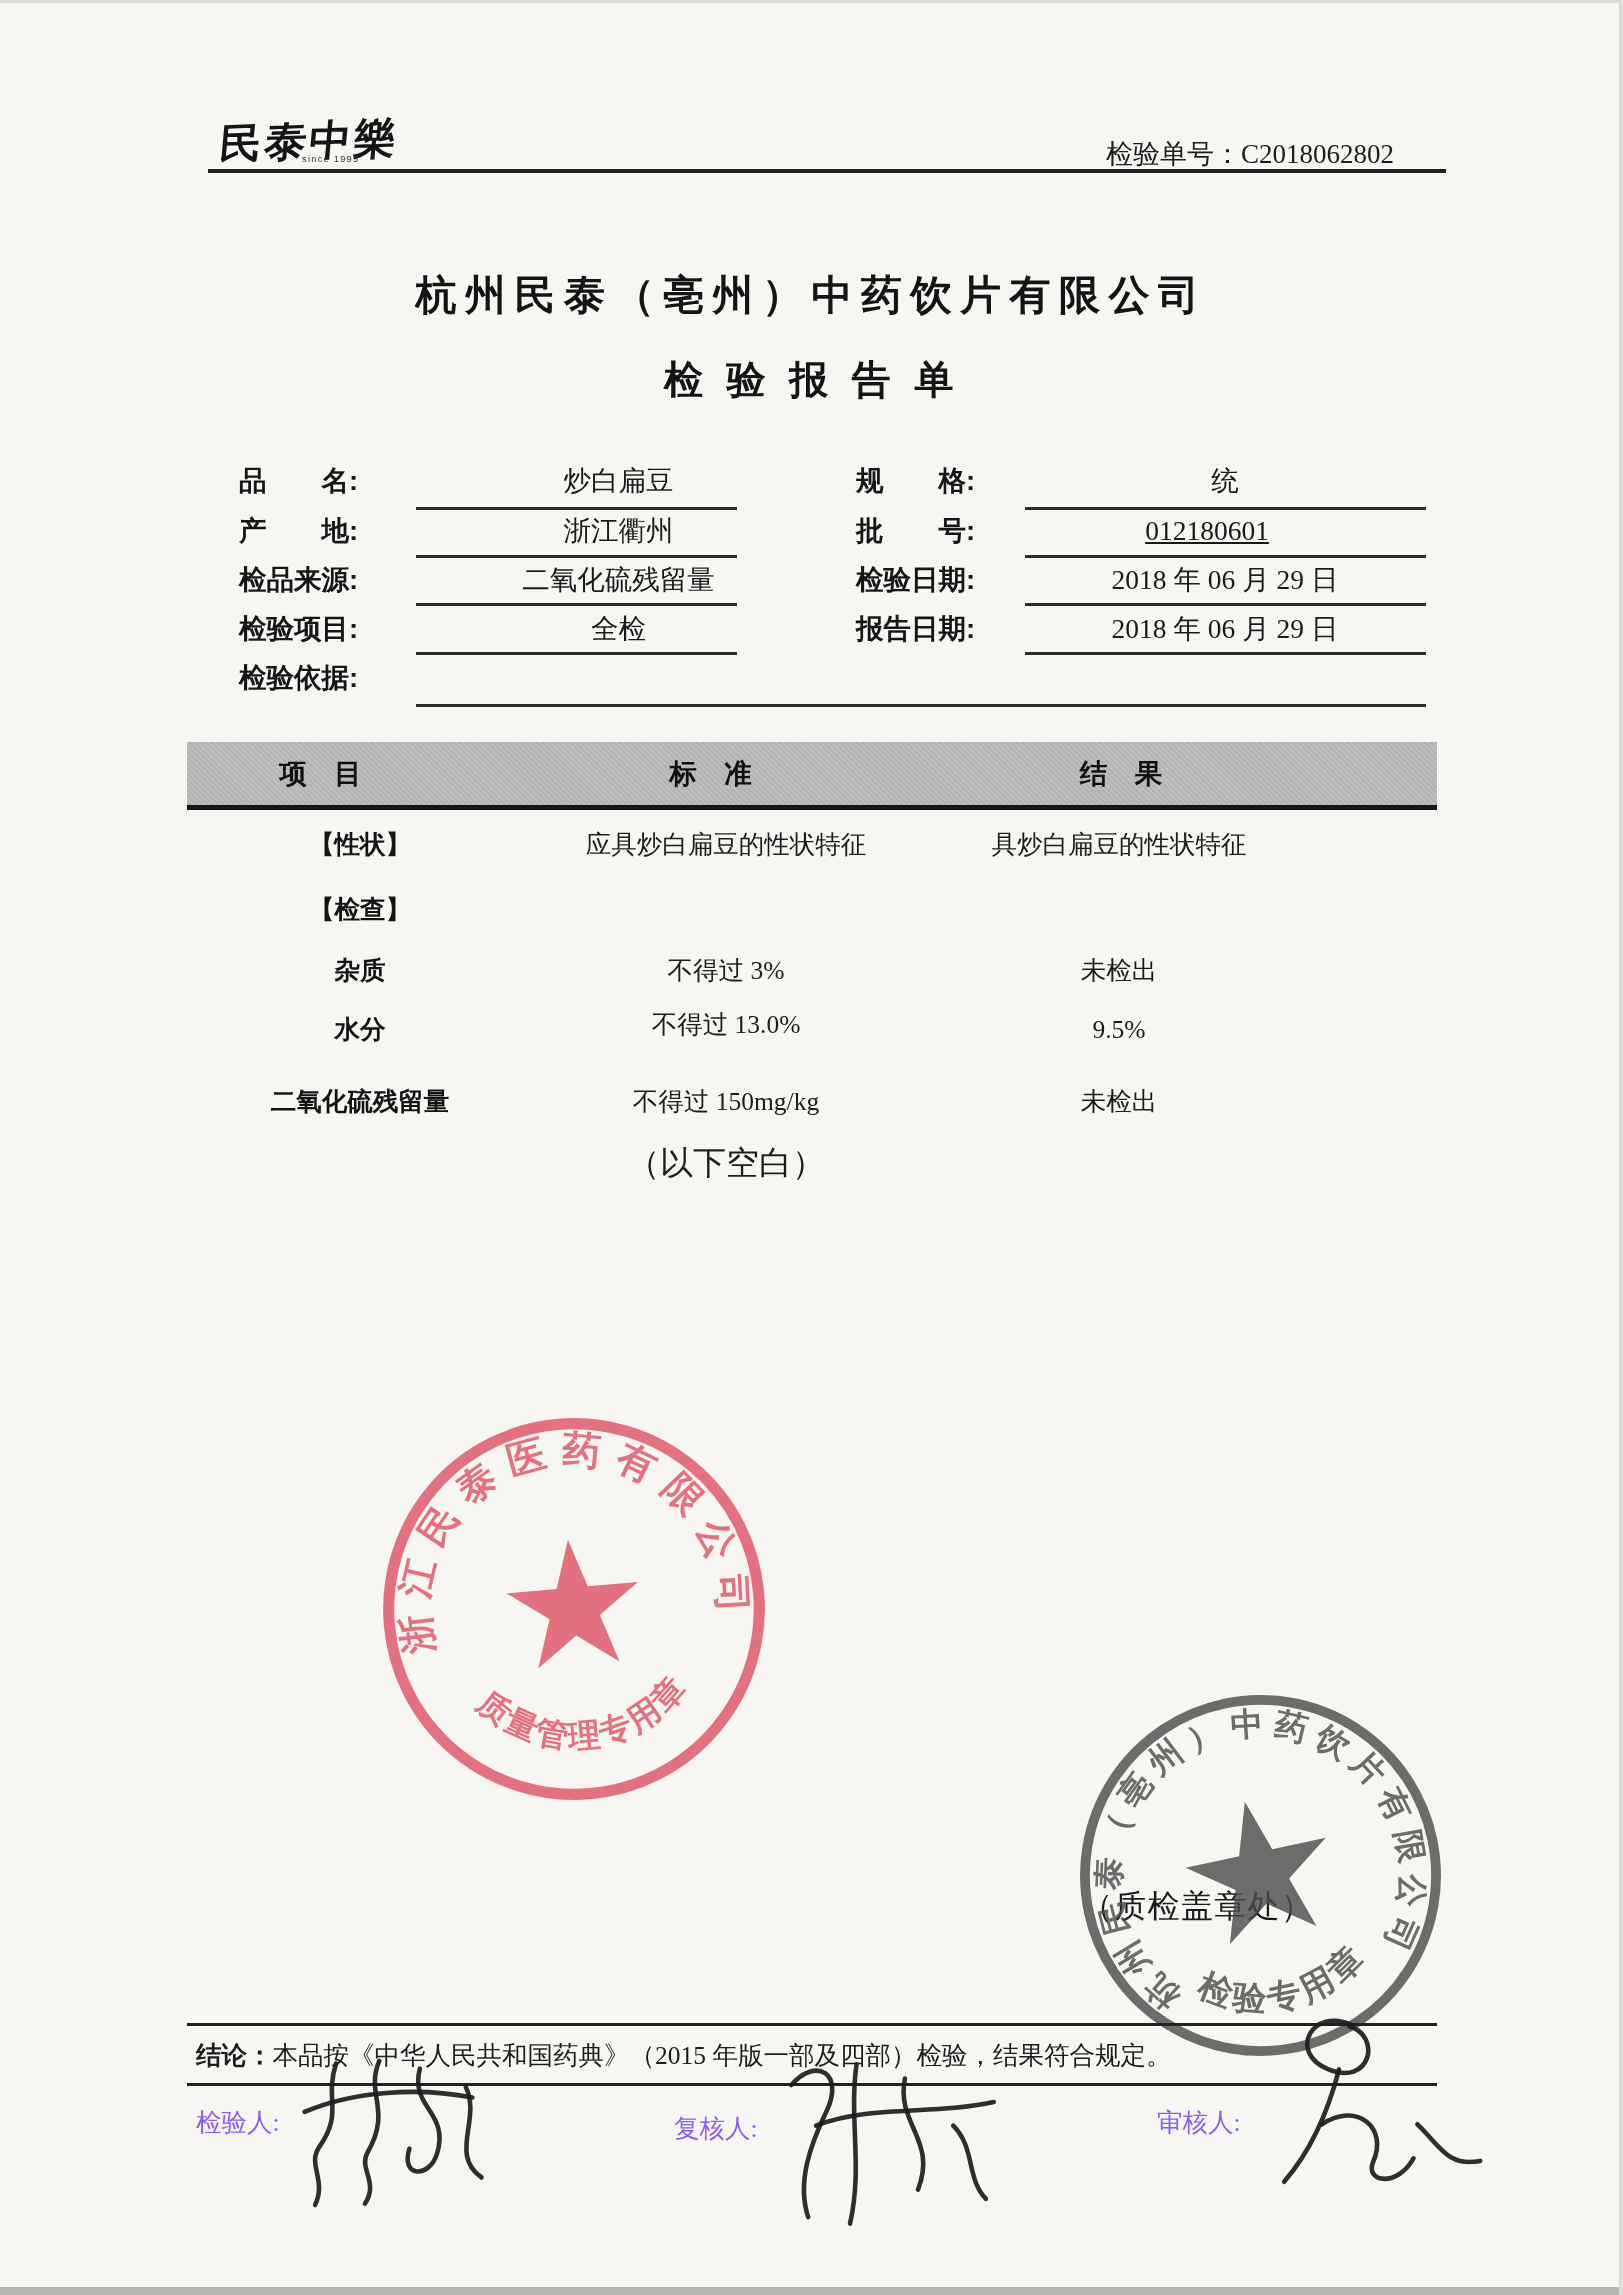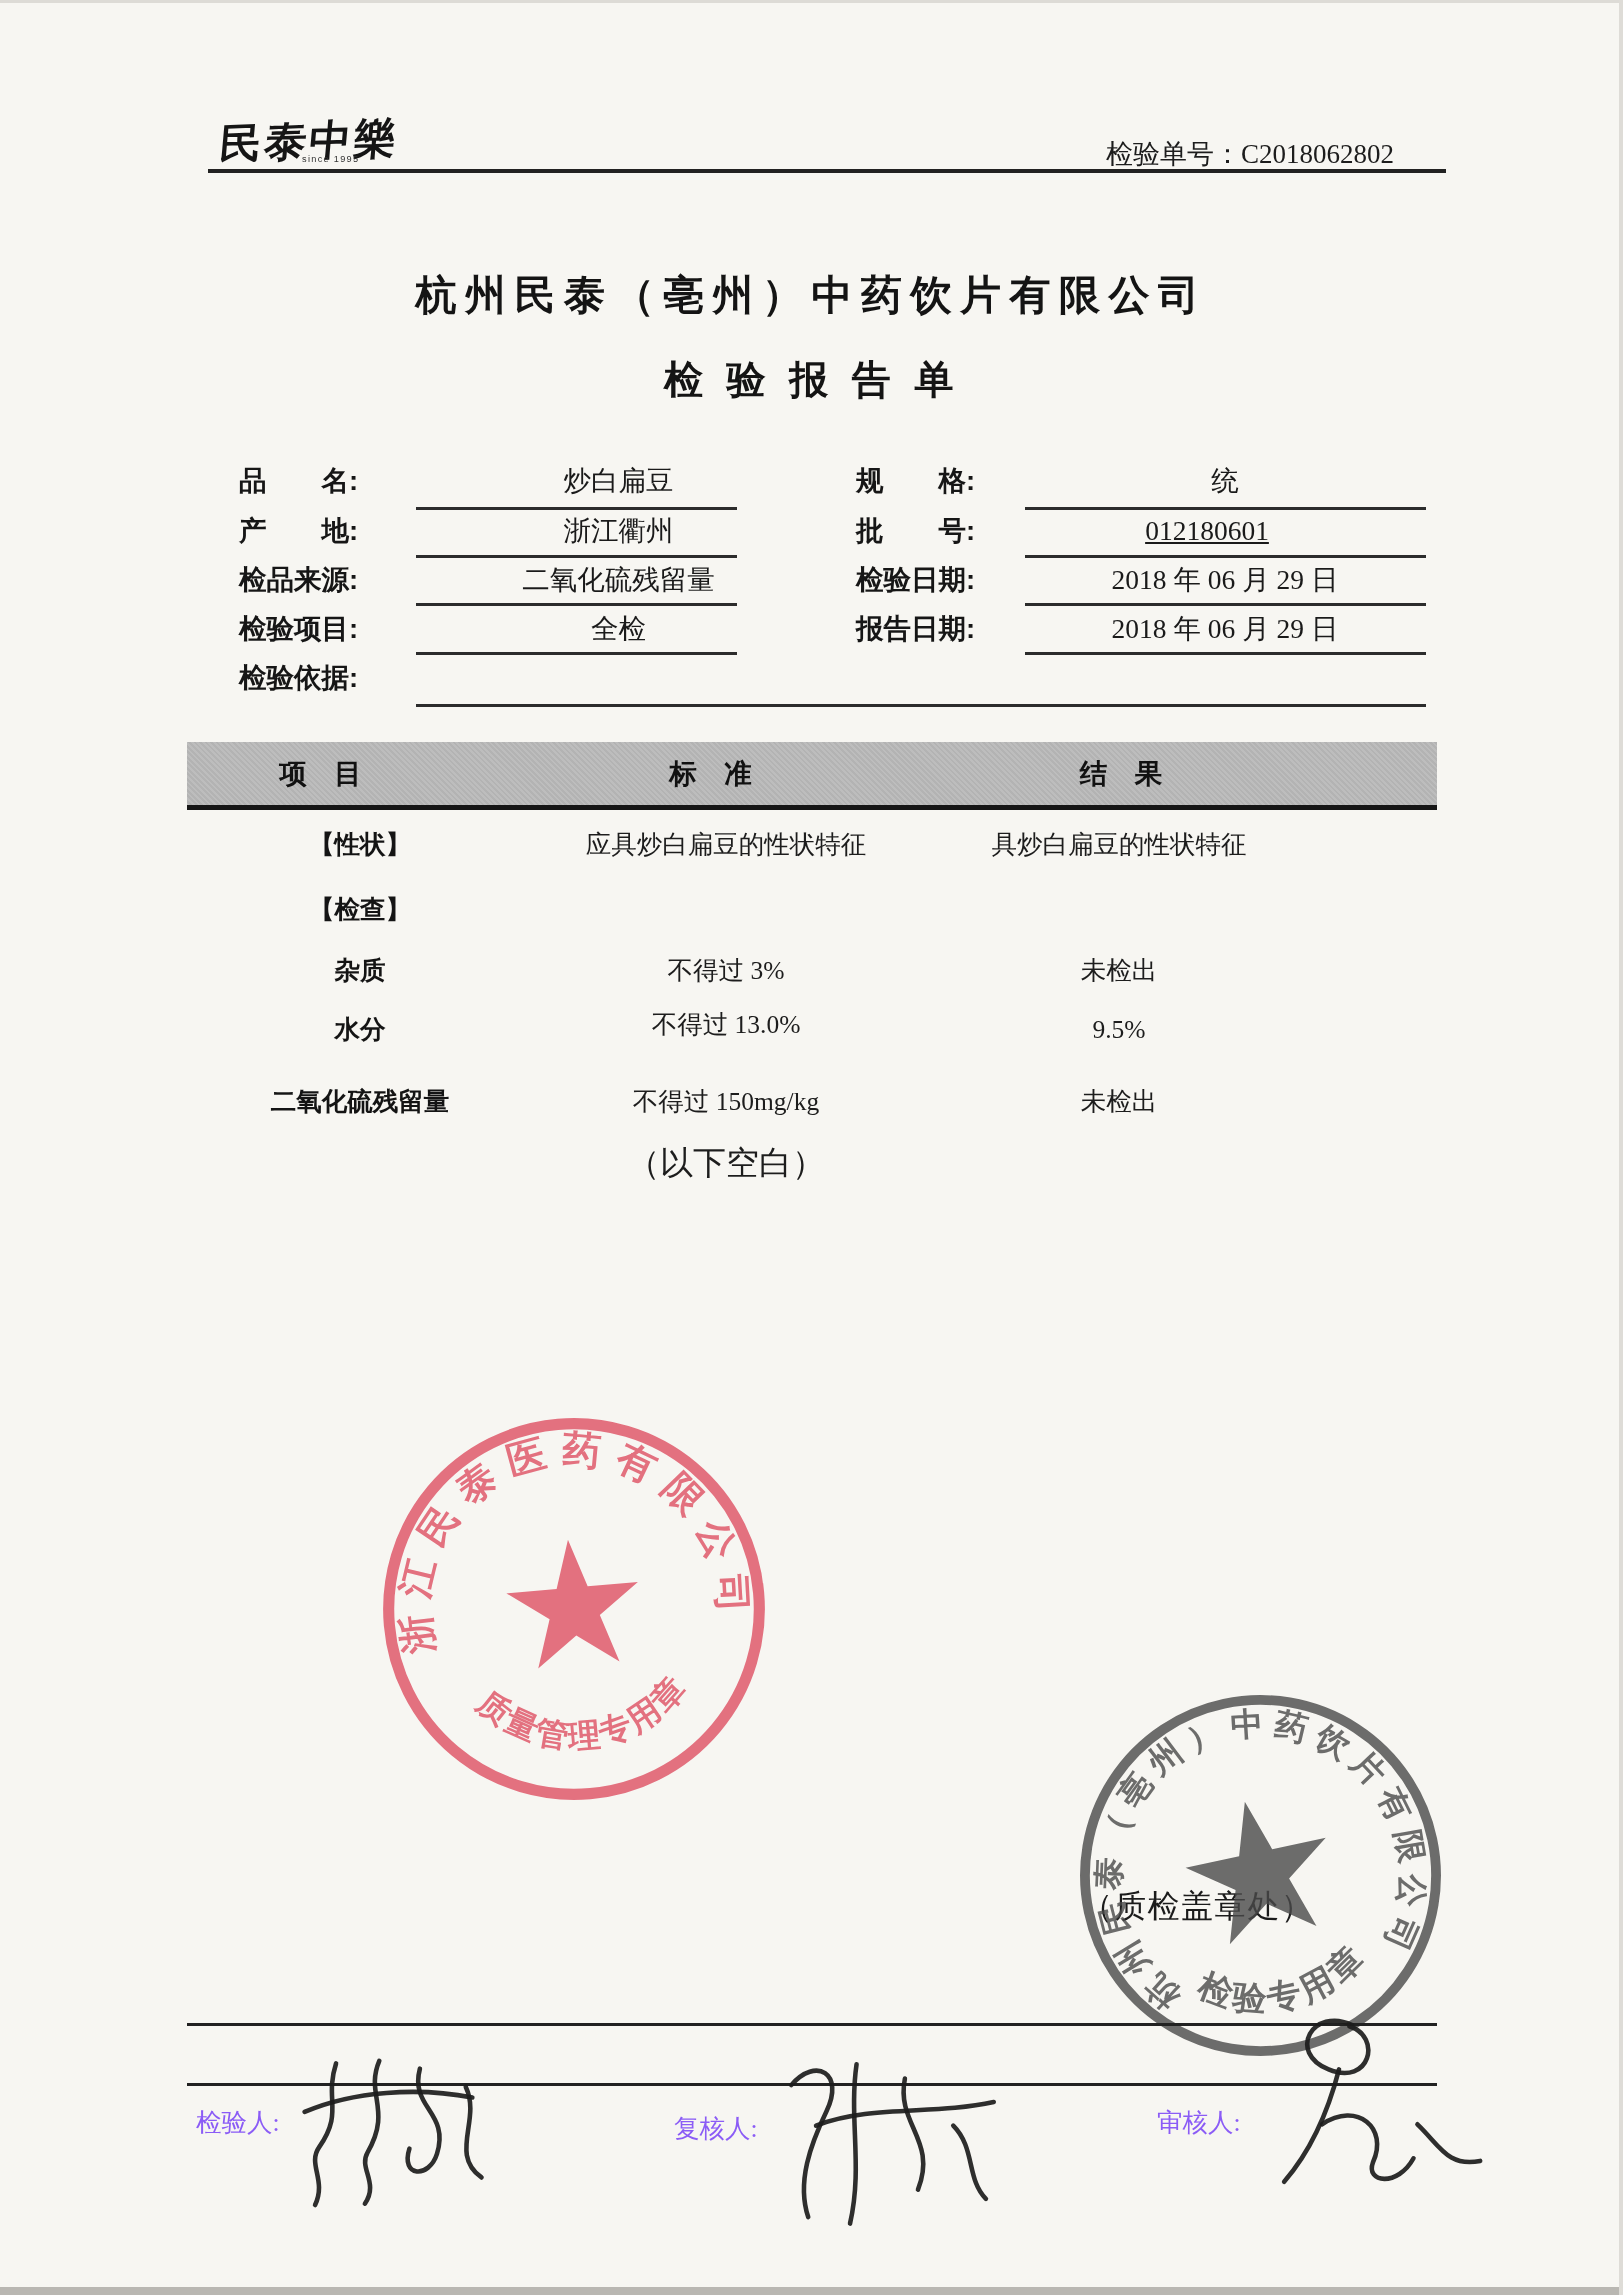--- a/index.html
+++ b/index.html
@@ -197,20 +197,23 @@
     <path transform="scale(1.15)" d="M0,-100 L22.45,-30.9 L95.11,-30.9 L36.33,11.8 L58.78,80.9 L0,38.2 L-58.78,80.9 L-36.33,11.8 L-95.11,-30.9 L-22.45,-30.9 Z" fill="#4a4a4a"></path>
     <text font-size="50" letter-spacing="13" fill="#4a4a4a">
       <textPath href="#iTop" startOffset="50%" text-anchor="middle">杭州民泰（亳州）中药饮片有限公司</textPath>
     </text>
     <text font-size="52" letter-spacing="6" fill="#4a4a4a">
       <textPath href="#iBot" startOffset="50%" text-anchor="middle">检验专用章</textPath>
     </text>
   </svg>
 
   <div class="abs rule footer-rule1"></div>
+  <div class="abs conclusion">
+    <span class="c-label">结论：</span><span>本品按《中华人民共和国药典》（2015 年版一部及四部）检验，结果符合规定。</span>
+  </div>
   <div class="abs rule footer-rule2"></div>
 
   <div class="abs signer" style="left:196px;top:2106px;">检验人:</div>
   <div class="abs signer" style="left:674px;top:2106px;margin-top:6px;">复核人:</div>
   <div class="abs signer" style="left:1157px;top:2106px;">审核人:</div>
 
   <svg class="abs sig" style="left:281px;top:2049px;" width="249" height="177" viewBox="0 0 380 270">
     <path d="M84,22 C66,78 96,96 58,150 C40,176 70,200 52,238"></path>
     <path d="M150,18 C128,70 170,92 132,158 C118,182 150,204 128,236"></path>
     <path d="M36,96 C110,64 210,58 292,74"></path>

